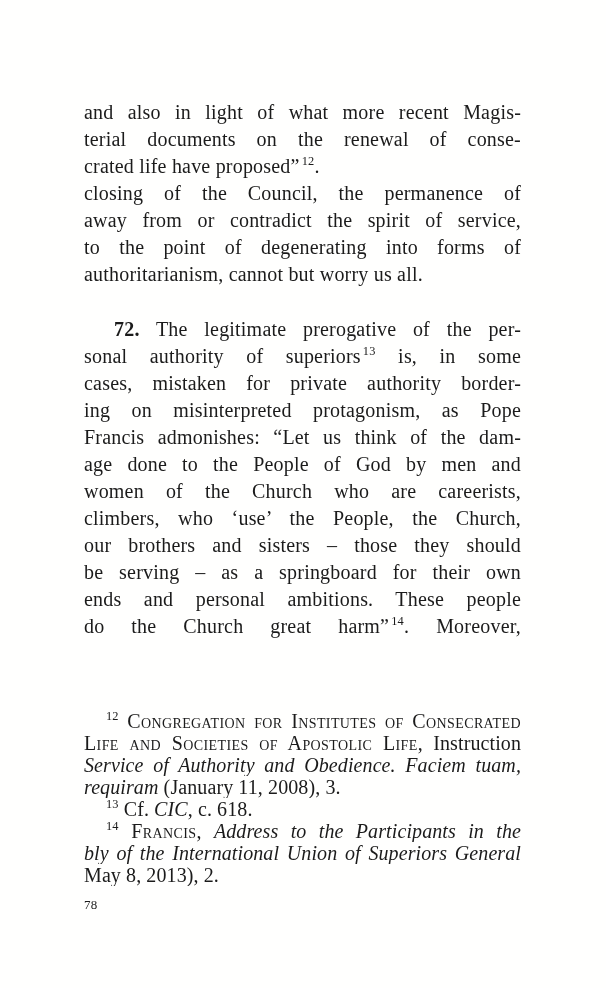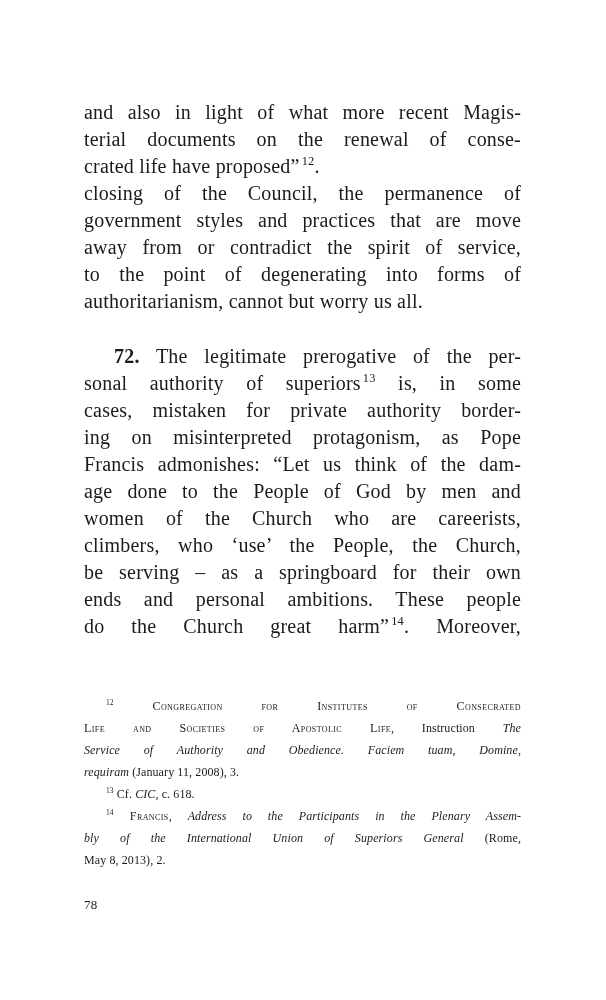--- a/index.html
+++ b/index.html
@@ -35,23 +35,23 @@
   .tline.j::after {
     content: "";
     display: inline-block;
     width: 100%;
     height: 0;
   }
   .tline.ind { text-indent: 30px; }
   .footnotes {
     position: absolute;
     left: 84px;
-    top: 695px;
+    top: 710px;
     width: 437px;
-    font-size: 12px;
+    font-size: 20px;
     letter-spacing: 0.1px;
   }
   .footnotes .tline {
     height: 22px;
     line-height: 22px;
   }
   .footnotes .tline.ind { text-indent: 20px; }
   .r-b { font-weight: bold; }
   .r-i { font-style: italic; }
   .r-sc { font-variant: small-caps; letter-spacing: 0.4px; }
@@ -75,34 +75,34 @@
 
 <div class="page">
   <div class="text-block" id="body-container">
       <div class="para">
         <div class="tline j"><span>and also in light of what more recent Magis-</span></div>
         <div class="tline j"><span>terial documents on the renewal of conse-</span></div>
         <div class="tline"><span>crated life have proposed”</span><span class="r-sup">12</span><span>.</span></div>
       </div>
       <div class="para">
         <div class="tline j"><span>closing of the Council, the permanence of</span></div>
-        <div class="tline j"><span>government styles and practices that are move</span></div>
         <div class="tline j"><span>away from or contradict the spirit of service,</span></div>
         <div class="tline j"><span>to the point of degenerating into forms of</span></div>
         <div class="tline"><span>authoritarianism, cannot but worry us all.</span></div>
       </div>
       <div class="para mt">
         <div class="tline j ind"><span class="r-b">72.</span><span> The legitimate prerogative of the per-</span></div>
         <div class="tline j"><span>sonal authority of superiors</span><span class="r-sup">13</span><span> is, in some</span></div>
         <div class="tline j"><span>cases, mistaken for private authority border-</span></div>
         <div class="tline j"><span>ing on misinterpreted protagonism, as Pope</span></div>
         <div class="tline j"><span>Francis admonishes: “Let us think of the dam-</span></div>
         <div class="tline j"><span>age done to the People of God by men and</span></div>
         <div class="tline j"><span>women of the Church who are careerists,</span></div>
         <div class="tline j"><span>climbers, who ‘use’ the People, the Church,</span></div>
+        <div class="tline j"><span>our brothers and sisters – those they should</span></div>
         <div class="tline j"><span>be serving – as a springboard for their own</span></div>
         <div class="tline j"><span>ends and personal ambitions. These people</span></div>
         <div class="tline j"><span>do the Church great harm”</span><span class="r-sup">14</span><span>. Moreover,</span></div>
       </div>
     </div>
   <div class="footnotes" id="footnotes-container">
       <div class="para">
         <div class="tline j ind"><span class="r-sup">12</span><span class="r-sc"> Congregation for Institutes of Consecrated</span></div>
         <div class="tline j"><span class="r-sc">Life and Societies of Apostolic Life</span><span>, Instruction </span><span class="r-i">The</span></div>
         <div class="tline j"><span class="r-i">Service of Authority and Obedience. Faciem tuam, Domine,</span></div>

